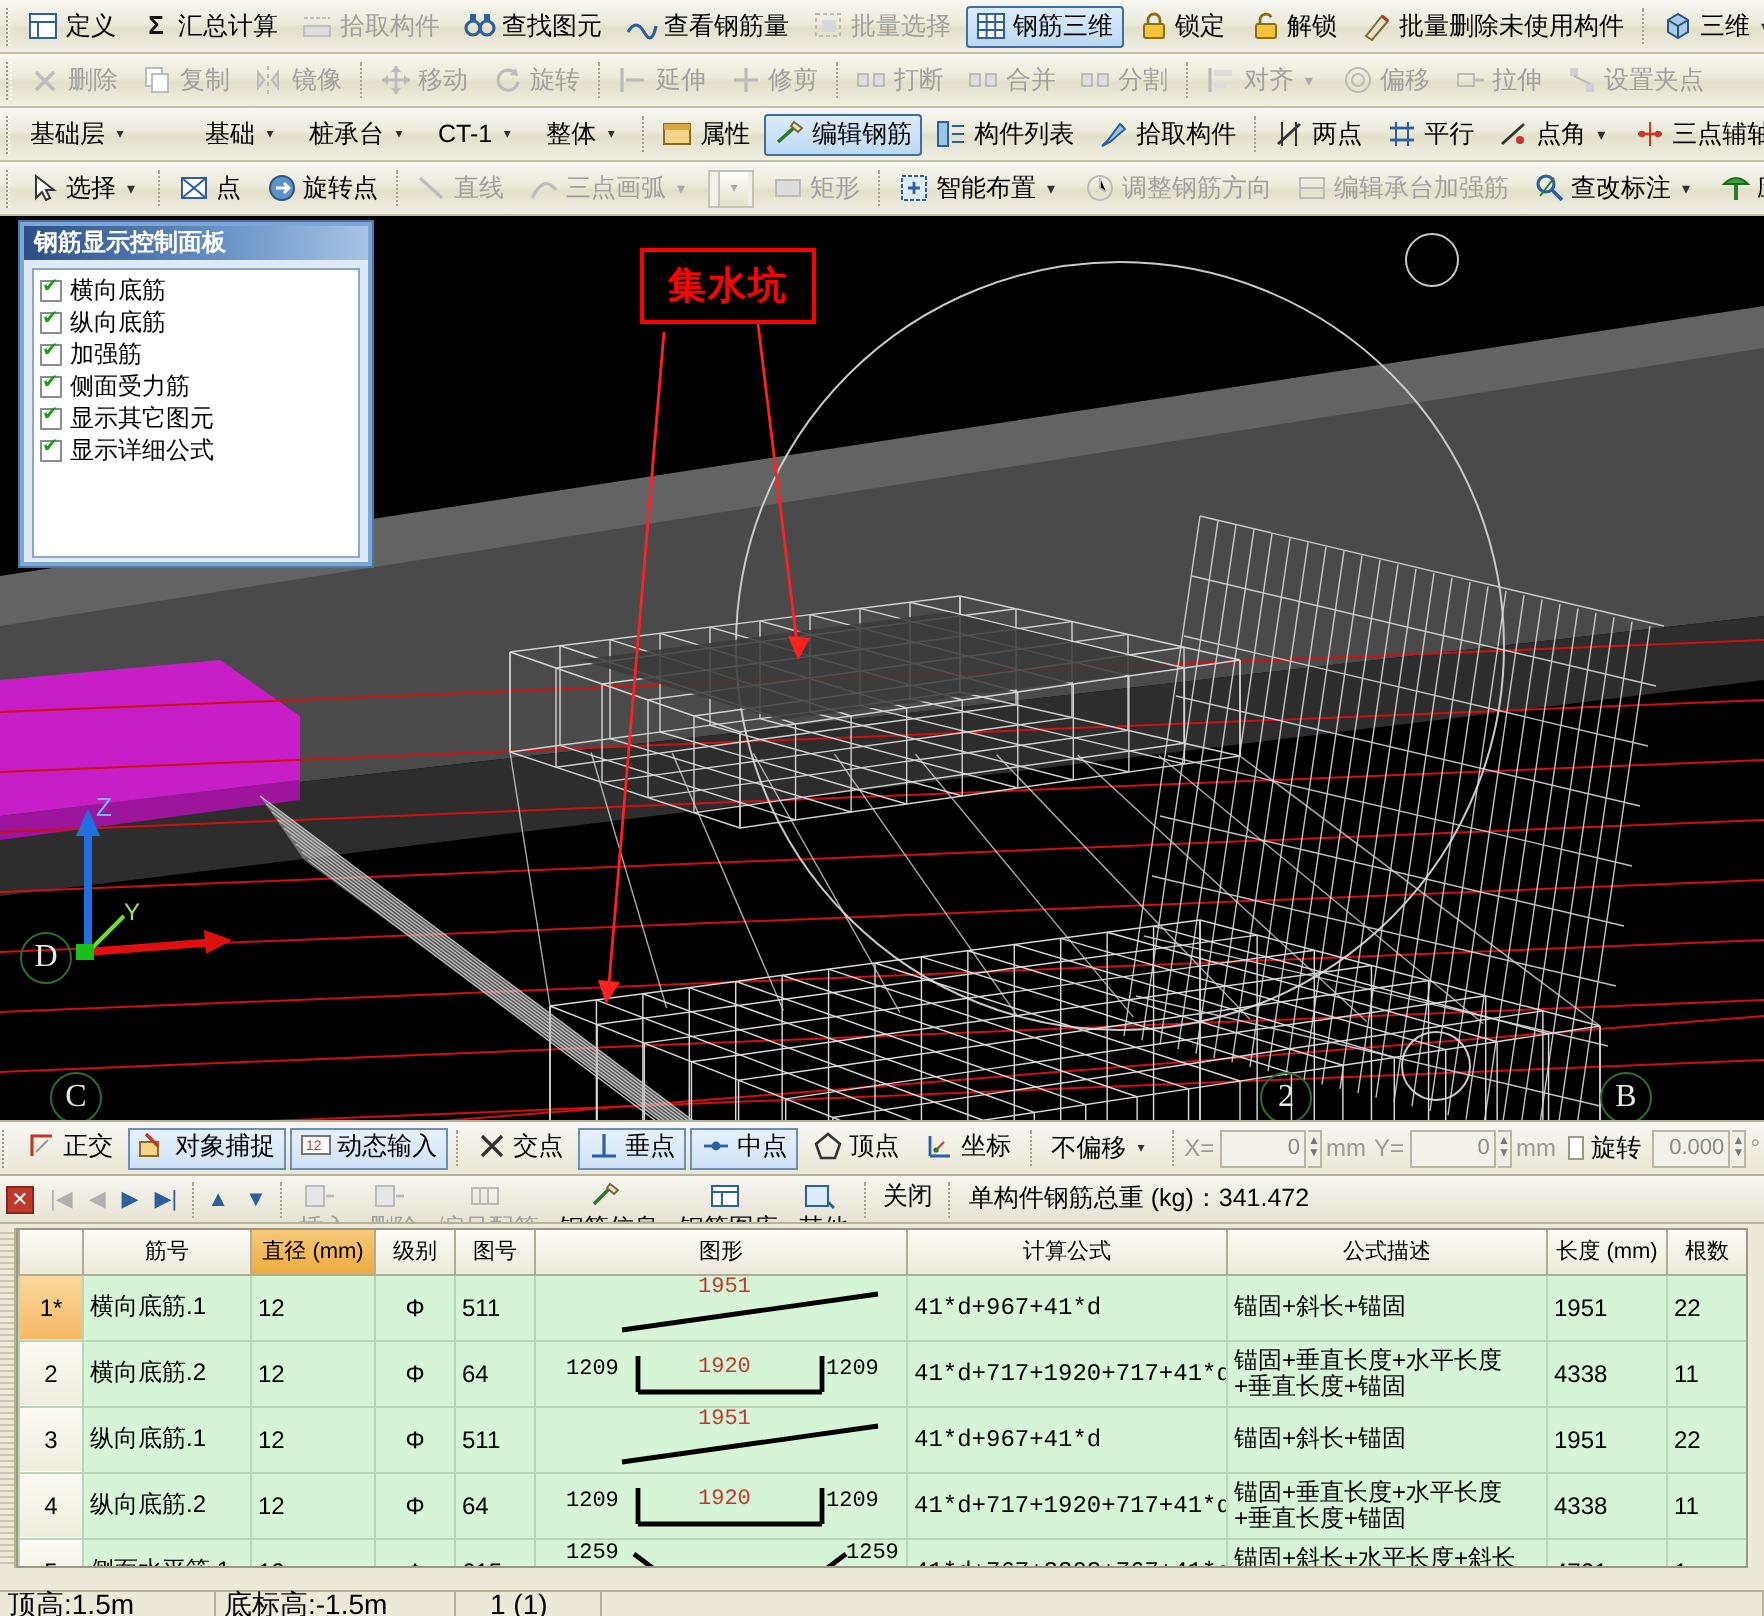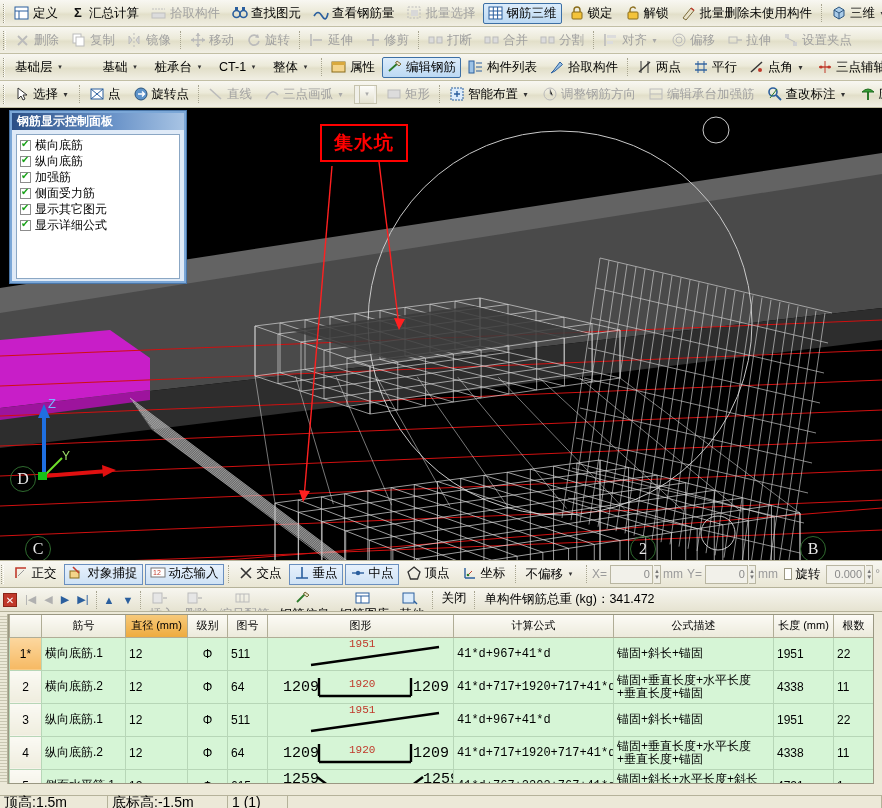--- a/index.html
+++ b/index.html
@@ -188,21 +188,21 @@
   }
   table.grid td.ctr { text-align:center; }
   td.dia { border-right:2px solid #111; }
   td.shape { padding:0; position:relative; }
   .desc2 { line-height:13px; font-size:12px; }
   .mono { font-family:"Liberation Mono", monospace; font-size:11.5px; }
 
   
   .shp { position:relative; width:100%; height:30px; }
   .shp .dim { position:absolute; color:#c0392b; font-size:11px; font-family:"Liberation Mono",monospace;}
-  .shp .dimk { position:absolute; color:#000; font-size:15px; font-family:"Liberation Mono",monospace;}
+  .shp .dimk { position:absolute; color:#000; font-size:11px; font-family:"Liberation Mono",monospace;}
   .shp svg { position:absolute; left:0; top:0; }
 
   
   #botstatus {
     position:absolute; left:0; top:795px; width:882px; height:13px;
     display:flex; align-items:center; background:#ece9d8;
     border-top:1px solid #b5b29a; font-size:14px; color:#000;
   }
   .bs-cell { border-right:1px solid #b5b29a; height:13px; padding:0 4px; line-height:13px; }
 
@@ -1174,16 +1174,16 @@
               <td>1</td>
             </tr>
           </tbody>
       </table>
     </div>
   </div>
 
   <div id="botstatus">
       <div class="bs-cell" style="width: 108px;">顶高:1.5m</div>
       <div class="bs-cell" style="width: 120px;">底标高:-1.5m</div>
-      <div class="bs-cell" style="width: 60px;">1 (1)</div>
+      <div class="bs-cell" style="width: 60px; margin-left: 13px;">1 (1)</div>
       <div class="bs-cell" style="flex: 1 1 0%;"></div>
     </div>
 </div>
 
 </body></html>

